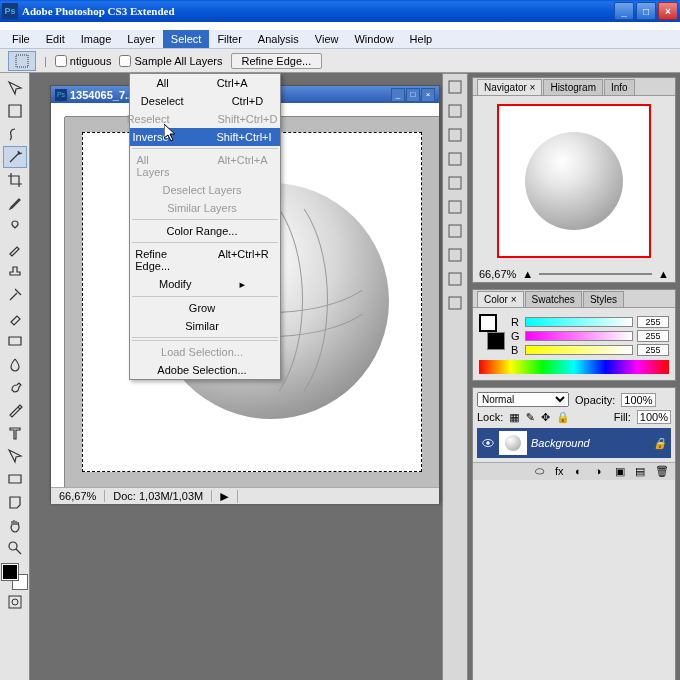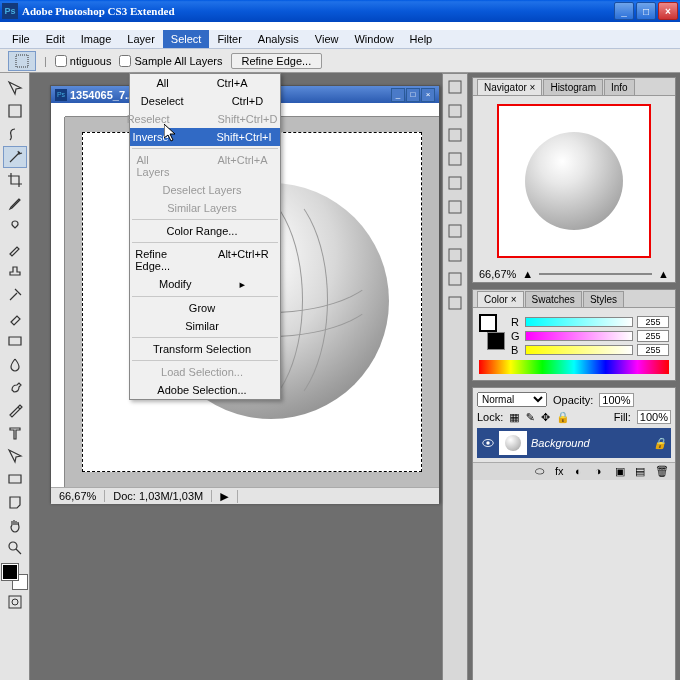--- a/index.html
+++ b/index.html
@@ -60,21 +60,21 @@
 .slider-row { display: flex; align-items: center; gap: 4px; margin: 2px 0; font-size: 10px; }
 .slider-row .lbl { width: 10px; }
 .slider-row .bar { flex: 1; height: 10px; border: 1px solid #888; }
 .slider-row .val { width: 32px; border: 1px solid #888; background: #fff; text-align: center; font-size: 9px; }
 .grad-r { background: linear-gradient(90deg, #0ff, #fff); }
 .grad-g { background: linear-gradient(90deg, #f0f, #fff); }
 .grad-b { background: linear-gradient(90deg, #ff0, #fff); }
 .spectrum { height: 14px; background: linear-gradient(90deg, #f00, #ff0, #0f0, #0ff, #00f, #f0f, #f00); margin-top: 2px; }
 .layerp { padding: 4px; }
 .laydrop { display: flex; gap: 6px; align-items: center; font-size: 10px; }
-.laydrop select { font-size: 10px; width: 70px; }
+.laydrop select { font-size: 10px; width: 92px; }
 .layer-row { background: #2a4b8c; color: #fff; display: flex; align-items: center; padding: 3px 4px; gap: 4px; margin-top: 4px; font-style: italic; font-size: 10px; }
 .layer-thumb { width: 28px; height: 24px; background: #fff; display: flex; align-items: center; justify-content: center; }
 .layer-thumb .tb { width: 16px; height: 16px; border-radius: 50%; background: radial-gradient(circle at 35% 30%, #fff, #bbb 70%, #888); }
 .eye { width: 14px; height: 14px; }
 .panelfoot { height: 18px; background: #d8d8d8; border-top: 1px solid #aaa; display: flex; justify-content: flex-end; align-items: center; gap: 4px; padding: 0 4px; }
 .pfbtn { width: 16px; height: 14px; }
 .sidecol { display: flex; gap: 0; }
 .rightstack { flex: 1; display: flex; flex-direction: column; gap: 6px; }
 </style>
 </head>
@@ -463,23 +463,20 @@
         <span>▸</span>
       </div>
       <div class="sep"></div>
       <div class="mi">
         <span>Grow</span>
       </div>
       <div class="mi">
         <span>Similar</span>
       </div>
       <div class="sep"></div>
-      <div class="mi">
-        <span>Transform Selection</span>
-      </div>
       <div class="sep"></div>
       <div class="mi dis">
         <span>Load Selection...</span>
       </div>
       <div class="mi">
         <span>Adobe Selection...</span>
       </div>
     </div>
   <svg class="cursor" viewBox="0 0 14 18">
       <path d="M0 0 L0 14 L4 11 L7 17 L9 16 L6 10 L11 10 Z" fill="#fff" stroke="#000"></path>

